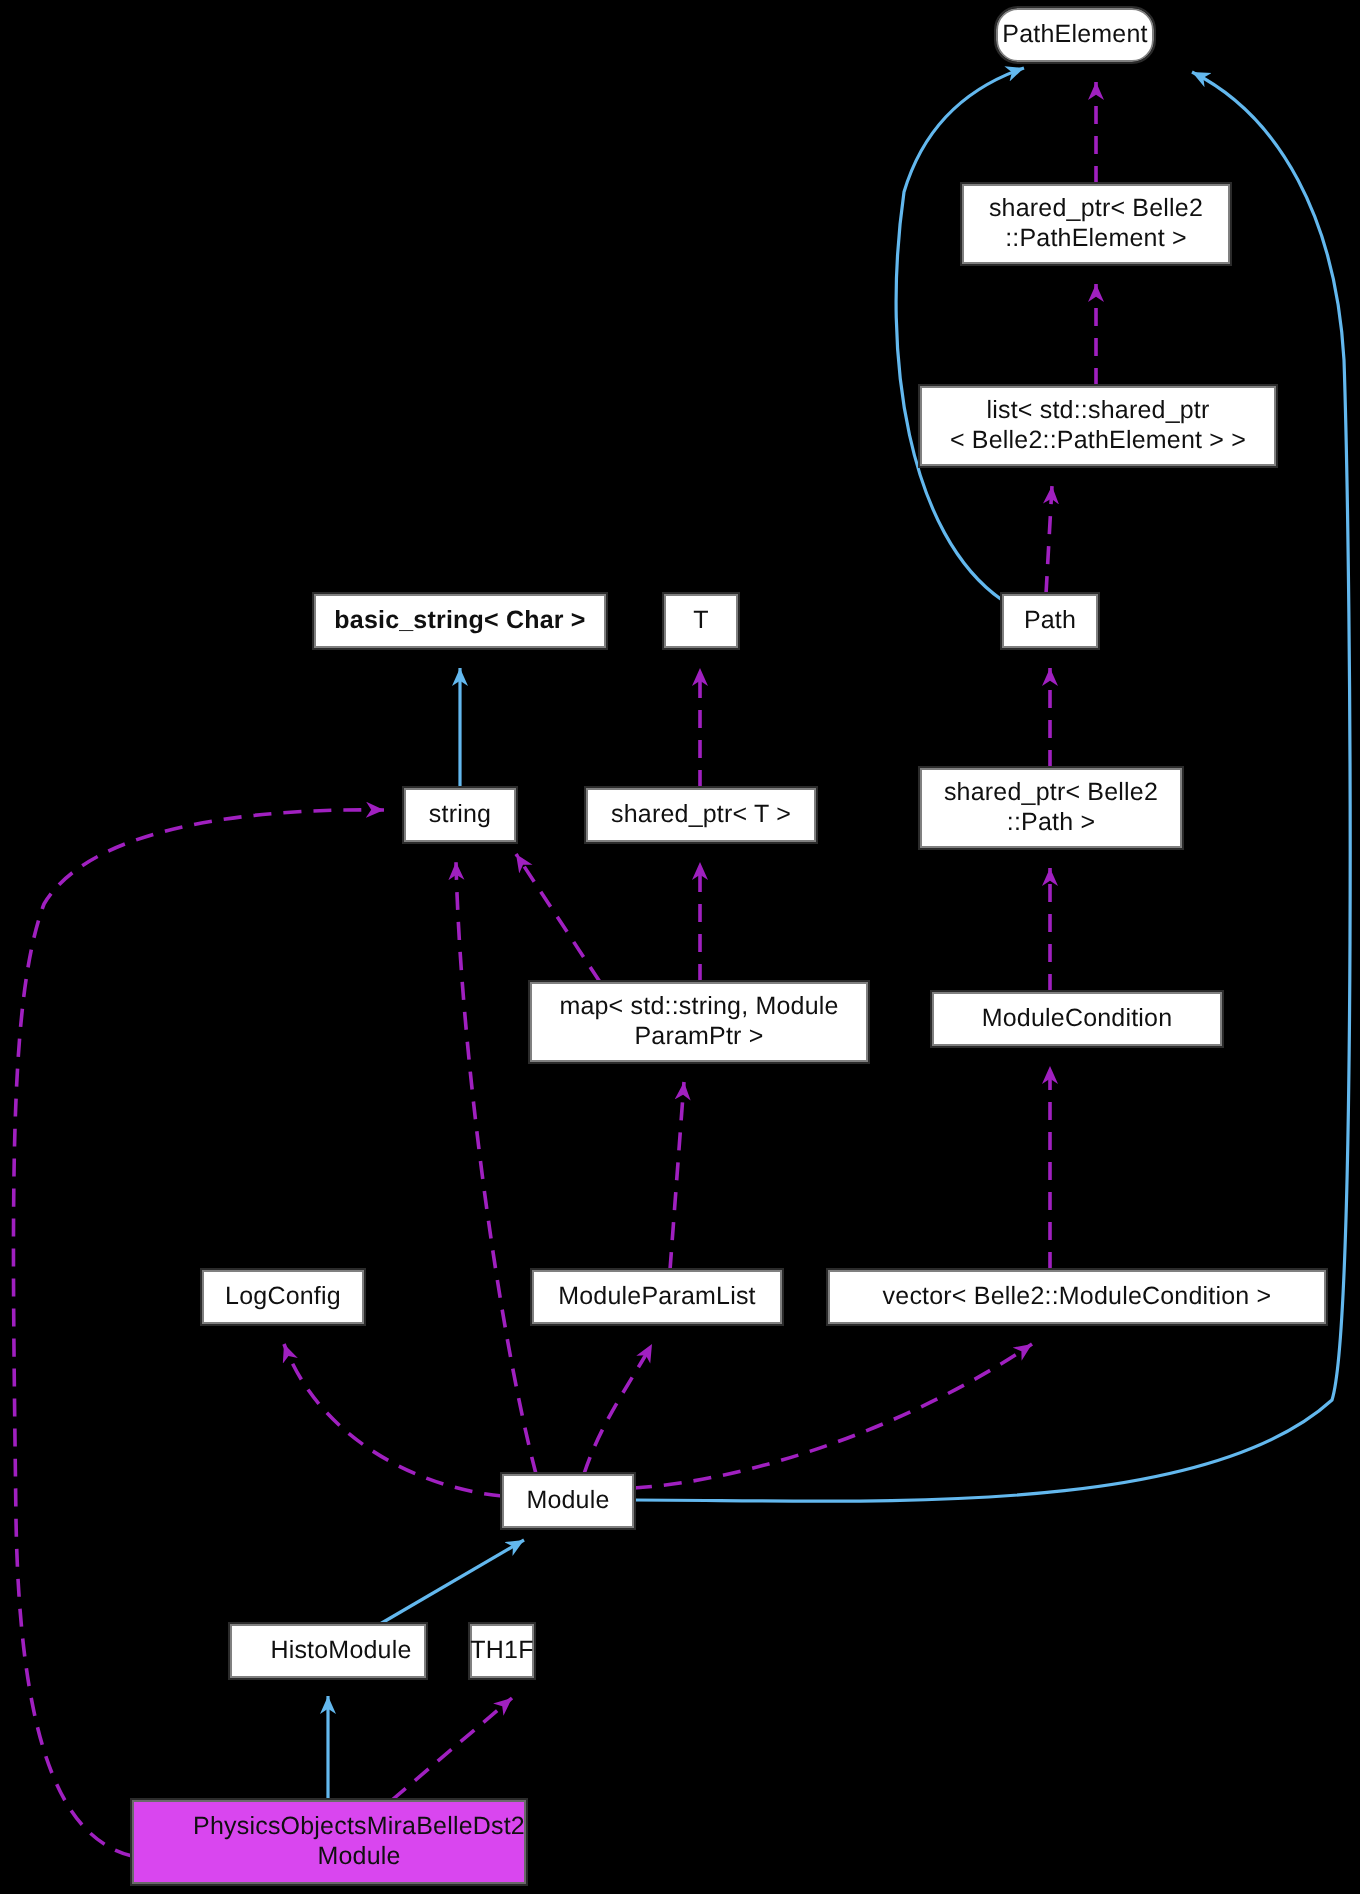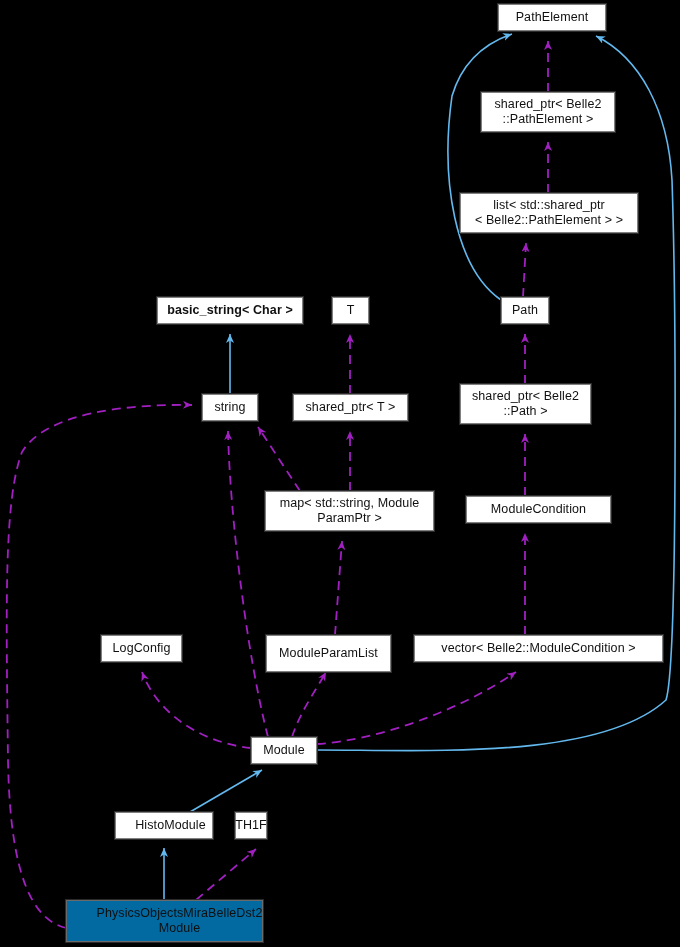--- a/index.html
+++ b/index.html
@@ -40,21 +40,21 @@
     align-items: center;
     justify-content: center;
     text-align: center;
     color: #101010;
     font-size: 12.5px;
     line-height: 15px;
     letter-spacing: 0.1px;
     white-space: pre;
   }
   .node.highlight {
-    background: #0369a1;
+    background: #d946ef;
     border: 1px solid #6a6a6a;
     outline: 1px solid #2b2b2b;
     padding-left: 30px;
   }
 </style>
 </head>
 <body>
 
 <div id="canvas">
 
@@ -90,37 +90,37 @@
       <path d="M268,737 C248,660 230,520 228,431"></path>
       <path d="M251,748 C210,744 160,720 142,672"></path>
       <path d="M292,737 C300,712 316,690 326,672"></path>
       <path d="M317,744 C380,740 460,710 516,672"></path>
       <path d="M66,928 C34,920 10,880 8,760 C6,600 4,500 22,452 C46,412 130,404 192,405"></path>
       <path d="M196,900 L256,849"></path>
     </g>
   </svg>
 
   <div id="node-layer">
-      <div class="node" style="left: 498px; top: 4px; width: 108px; height: 27px;">PathElement</div>
+      <div class="node" style="left: 498px; top: 4px; width: 79px; height: 27px; border-radius: 11px;">PathElement</div>
       <div class="node" style="left: 481px; top: 92px; width: 134px; height: 40px;">shared_ptr&lt; Belle2
 ::PathElement &gt;</div>
       <div class="node" style="left: 460px; top: 193px; width: 178px; height: 40px;">list&lt; std::shared_ptr
 &lt; Belle2::PathElement &gt; &gt;</div>
       <div class="node" style="left: 501px; top: 297px; width: 48px; height: 27px;">Path</div>
       <div class="node" style="left: 157px; top: 297px; width: 146px; height: 27px; font-weight: bold;">basic_string&lt; Char &gt;</div>
       <div class="node" style="left: 332px; top: 297px; width: 37px; height: 27px;">T</div>
       <div class="node" style="left: 202px; top: 394px; width: 56px; height: 27px;">string</div>
       <div class="node" style="left: 293px; top: 394px; width: 115px; height: 27px;">shared_ptr&lt; T &gt;</div>
       <div class="node" style="left: 460px; top: 384px; width: 131px; height: 40px;">shared_ptr&lt; Belle2
 ::Path &gt;</div>
       <div class="node" style="left: 265px; top: 491px; width: 169px; height: 40px;">map&lt; std::string, Module
 ParamPtr &gt;</div>
       <div class="node" style="left: 466px; top: 496px; width: 145px; height: 27px;">ModuleCondition</div>
       <div class="node" style="left: 101px; top: 635px; width: 81px; height: 27px;">LogConfig</div>
-      <div class="node" style="left: 266px; top: 635px; width: 125px; height: 37px;">ModuleParamList</div>
+      <div class="node" style="left: 266px; top: 635px; width: 125px; height: 27px;">ModuleParamList</div>
       <div class="node" style="left: 414px; top: 635px; width: 249px; height: 27px;">vector&lt; Belle2::ModuleCondition &gt;</div>
       <div class="node" style="left: 251px; top: 737px; width: 66px; height: 27px;">Module</div>
       <div class="node" style="left: 115px; top: 812px; width: 98px; height: 27px; padding-left: 13px;">HistoModule</div>
       <div class="node" style="left: 235px; top: 812px; width: 32px; height: 27px;">TH1F</div>
       <div class="node highlight" style="left: 66px; top: 900px; width: 197px; height: 42px;">PhysicsObjectsMiraBelleDst2
 Module</div>
     </div>
 
 </div>
 

